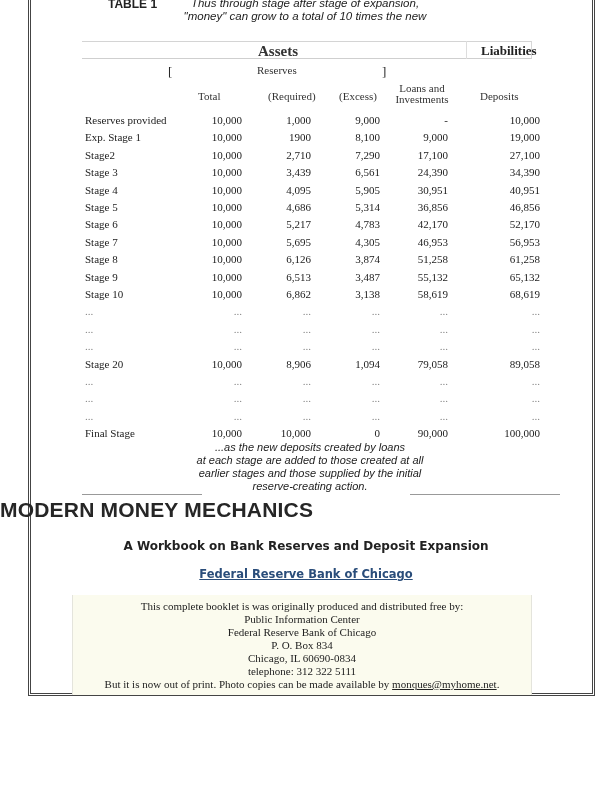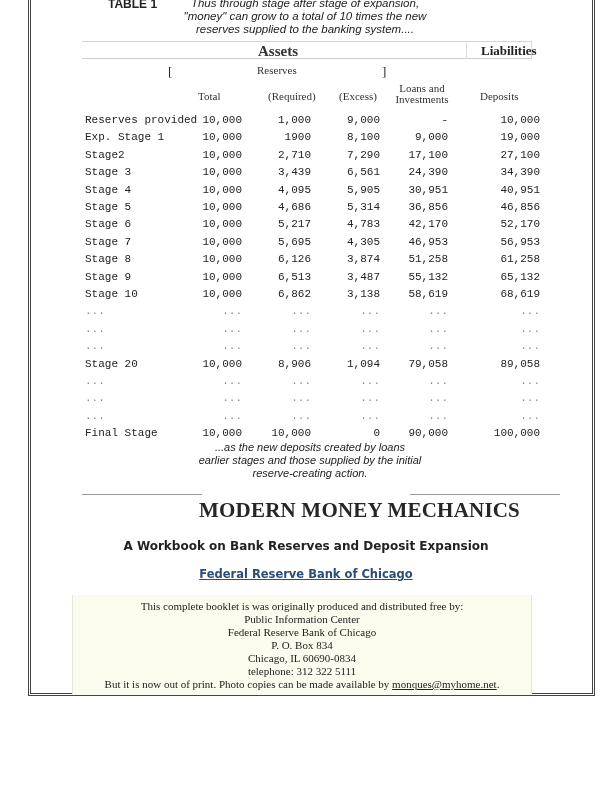--- a/index.html
+++ b/index.html
@@ -25,37 +25,37 @@
     position:absolute; left:82px; top:41px; width:450px; height:18px;
     border-top:1px solid #d4d4d4; border-bottom:1px solid #cfcfcf; border-right:1px solid #d8d8d8;
     box-sizing:border-box;
   }
   .hdr-assets { position:absolute; left:258px; top:43px; font-size:15px; font-weight:bold; color:#333; }
   .hdr-liab-cell { position:absolute; left:466px; top:41px; width:66px; height:18px; border-left:1px solid #ddd; box-sizing:border-box; }
   .hdr-liab { position:absolute; left:481px; top:43px; font-size:13px; font-weight:bold; color:#222; }
   .bracket { position:absolute; top:64px; font-size:13px; color:#222; }
   .reserves { position:absolute; left:257px; top:64px; font-size:11px; color:#333; }
   .colhdr { position:absolute; font-size:11px; color:#333; text-align:center; line-height:11px; }
-  .row { position:absolute; left:0; width:612px; height:16px; font-size:11px; color:#222;font-family:Liberation Mono, monospace; }
+  .row { position:absolute; left:0; width:612px; height:16px; font-size:11px; color:#222; }
   .row span { position:absolute; top:0; white-space:nowrap; }
   .c-label { left:85px; }
   .c-total { right:370px; text-align:right; }
   .c-req { right:301px; text-align:right; }
   .c-exc { right:232px; text-align:right; }
   .c-loans { right:164px; text-align:right; }
   .c-dep { right:72px; text-align:right; }
   .dim { color:#888; }
   .footnote {
     position:absolute; left:150px; width:320px; top:441px; text-align:center;
     font-family:"Liberation Sans", sans-serif; font-style:italic; font-size:11px; line-height:13px; color:#222;
   }
   .sep-line { position:absolute; top:494px; height:1px; background:#999; }
   .main-title {
-    position:absolute; left:0; width:520px; top:498px; text-align:right;
-    font-family:Liberation Serif, serif; font-weight:bold; font-size:21px; color:#262626; letter-spacing:0.2px;
+    position:absolute; left:0; width:520px; top:498px; text-align:left;
+    font-family:Liberation Sans, sans-serif; font-weight:bold; font-size:21px; color:#262626; letter-spacing:0.2px;
   }
   .subtitle {
     position:absolute; left:0; width:612px; top:539px; text-align:center;
     font-family:"DejaVu Sans", sans-serif; font-weight:bold; font-size:12px; color:#222;
   }
   .fed-link {
     position:absolute; left:0; width:612px; top:567px; text-align:center;
     font-family:"DejaVu Sans", sans-serif; font-weight:bold; font-size:11.5px;
   }
   .fed-link a { color:#2a4d7a; text-decoration:underline; }
@@ -73,21 +73,20 @@
 </head>
 <body>
 
 <div class="frame"></div>
 
 <div class="table-label">TABLE 1</div>
 
 <div class="caption">
   <div>Thus through stage after stage of expansion,</div>
   <div>"money" can grow to a total of 10 times the new</div>
-  <div>reserves supplied to the banking system....</div>
 </div>
 
 <div class="hdr-bar"></div>
 <div class="hdr-liab-cell"></div>
 <div class="hdr-assets">Assets</div>
 <div class="hdr-liab">Liabilities</div>
 
 <div class="bracket" style="left:168px;">[</div>
 <div class="reserves">Reserves</div>
 <div class="bracket" style="left:382px;">]</div>
@@ -251,20 +250,21 @@
       <span class="c-total">10,000</span>
       <span class="c-req">10,000</span>
       <span class="c-exc">0</span>
       <span class="c-loans">90,000</span>
       <span class="c-dep">100,000</span>
     </div>
   </div>
 
 <div class="footnote">
   <div>...as the new deposits created by loans</div>
+  <div>at each stage are added to those created at all</div>
   <div>earlier stages and those supplied by the initial</div>
   <div>reserve-creating action.</div>
 </div>
 
 <div class="sep-line" style="left:82px; width:120px;"></div>
 <div class="sep-line" style="left:410px; width:150px;"></div>
 
 <div class="main-title">MODERN MONEY MECHANICS</div>
 <div class="subtitle">A Workbook on Bank Reserves and Deposit Expansion</div>
 <div class="fed-link">

